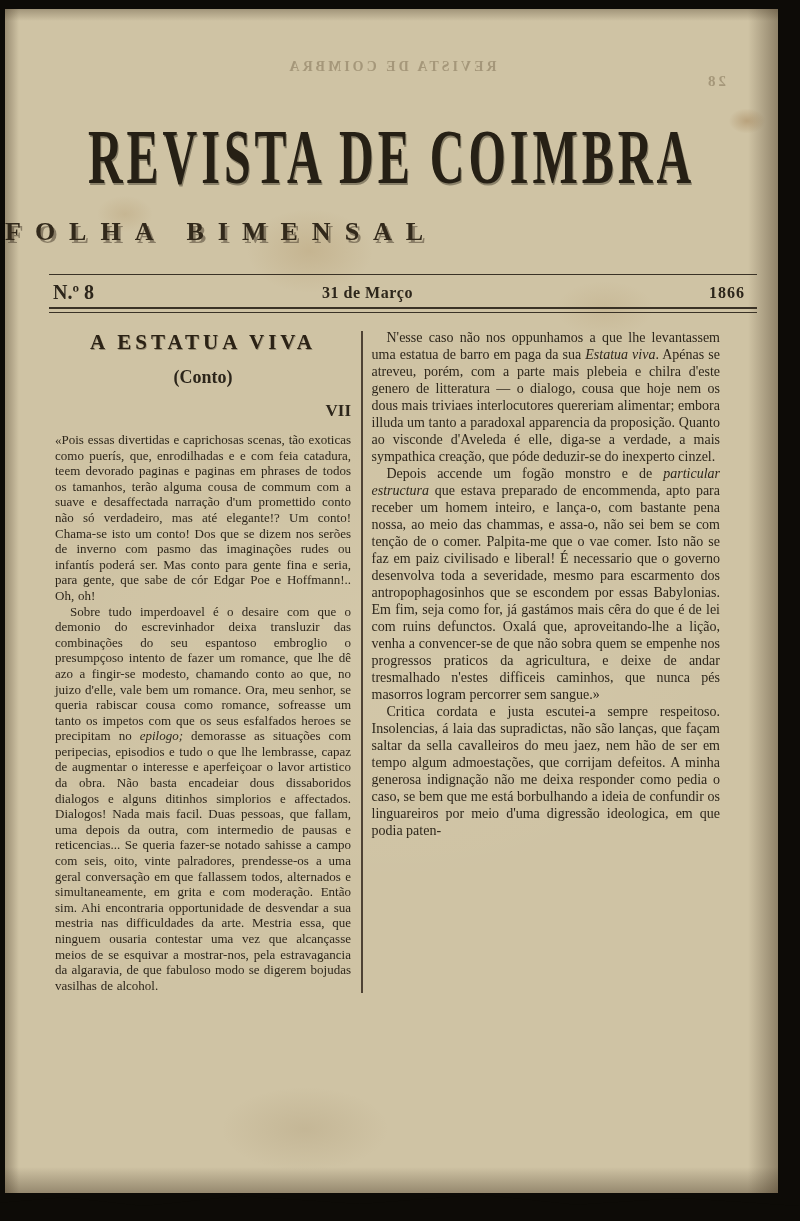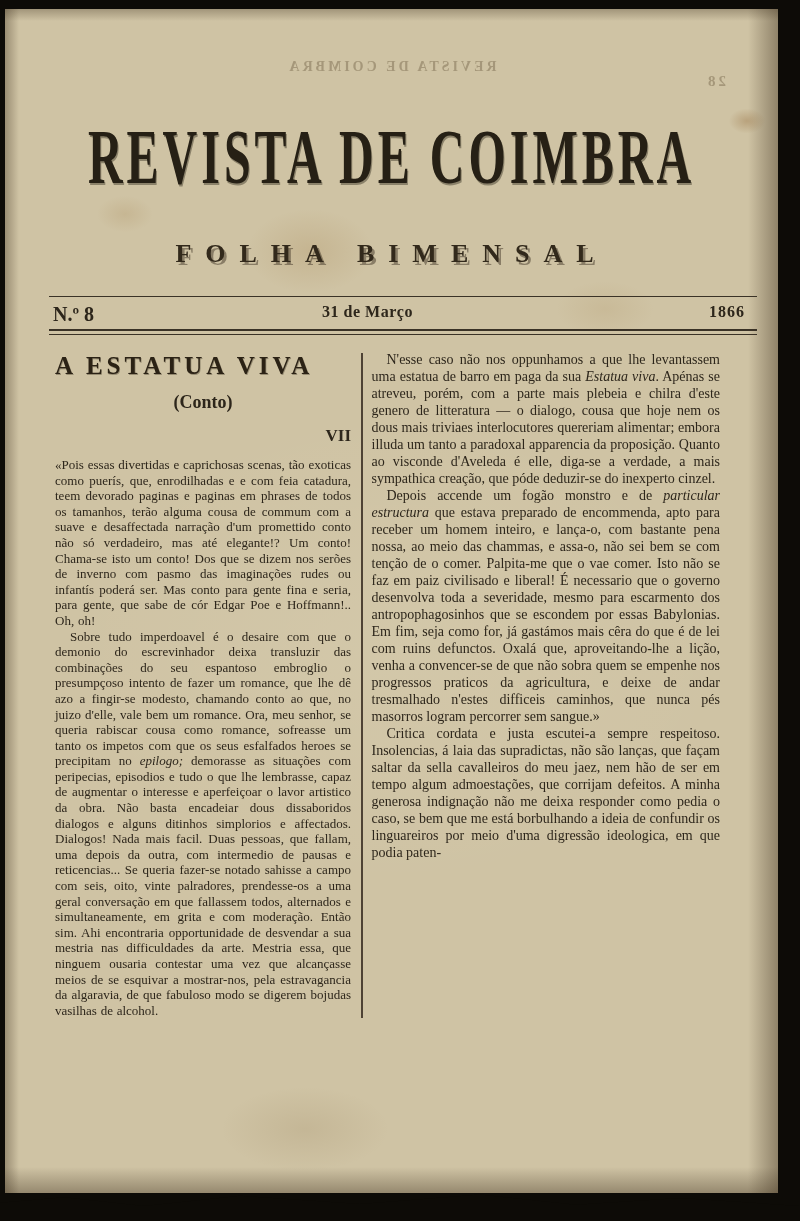--- a/index.html
+++ b/index.html
@@ -43,54 +43,54 @@
   .masthead{
     margin:103px 0 0 0;
     text-align:center;
     font-size:48px;font-weight:bold;letter-spacing:4px;
     transform:scaleY(1.62);transform-origin:top center;
     color:#262015;
     white-space:nowrap;
     text-shadow:1px 1px 0 rgba(38,32,21,.4);
   }
   .subtitle{
-    text-align:center;
-    margin-top:72px;
+    text-align:left;
+    margin-top:50px;
     font-size:26px;font-weight:bold;letter-spacing:14px;
     color:#32291b;
     text-shadow:2.5px 2.5px 0 rgba(50,40,26,.45);
     filter:blur(.2px);
   }
   .issue-bar{
     margin:27px 21px 0 44px;
     border-top:1.5px solid var(--rule);
   }
   .issue-row{
-    display:flex;justify-content:space-between;align-items:flex-start;
+    display:flex;justify-content:space-between;align-items:center;
     padding:6px 12px 3px 4px;
     font-weight:bold;
   }
   .issue-number{font-size:20px;}
   .issue-date{font-size:16px;letter-spacing:.5px;transform:translateX(-34px);}
   .issue-year{font-size:16px;letter-spacing:1px;}
   .issue-bar::after{
     content:"";display:block;height:3px;
     border-top:2.5px solid var(--rule);
     border-bottom:1.5px solid var(--rule);
   }
   .columns{
     display:flex;
     margin-top:16px;
     padding:0 58px 0 50px;
   }
   .col-left{width:296px;flex:none;}
   .divider{flex:none;width:1.5px;background:#4e4234;margin:2px 9px 0 10px;}
   .col-right{flex:1;min-width:0;}
   .article-title{
-    text-align:left;font-size:25px;font-weight:bold;letter-spacing:4px;
+    text-align:center;font-size:21px;font-weight:bold;letter-spacing:4px;
     margin:1px 0 0 0;color:#2b2215;
     text-shadow:.7px .7px 0 rgba(43,34,21,.35);
   }
   .article-genre{text-align:center;font-weight:bold;font-size:18px;margin-top:12px;}
   .article-chapter{text-align:right;font-weight:bold;font-size:17px;margin-top:13px;margin-bottom:11px;}
   .body p{margin:0;text-align:justify;text-indent:15px;}
   .col-left .body{font-size:13px;line-height:15.6px;word-spacing:.5px;}
   .col-left .body p:first-child{text-indent:0;}
   .col-right .body{font-size:14px;line-height:17px;}
   .bottom-edge{

